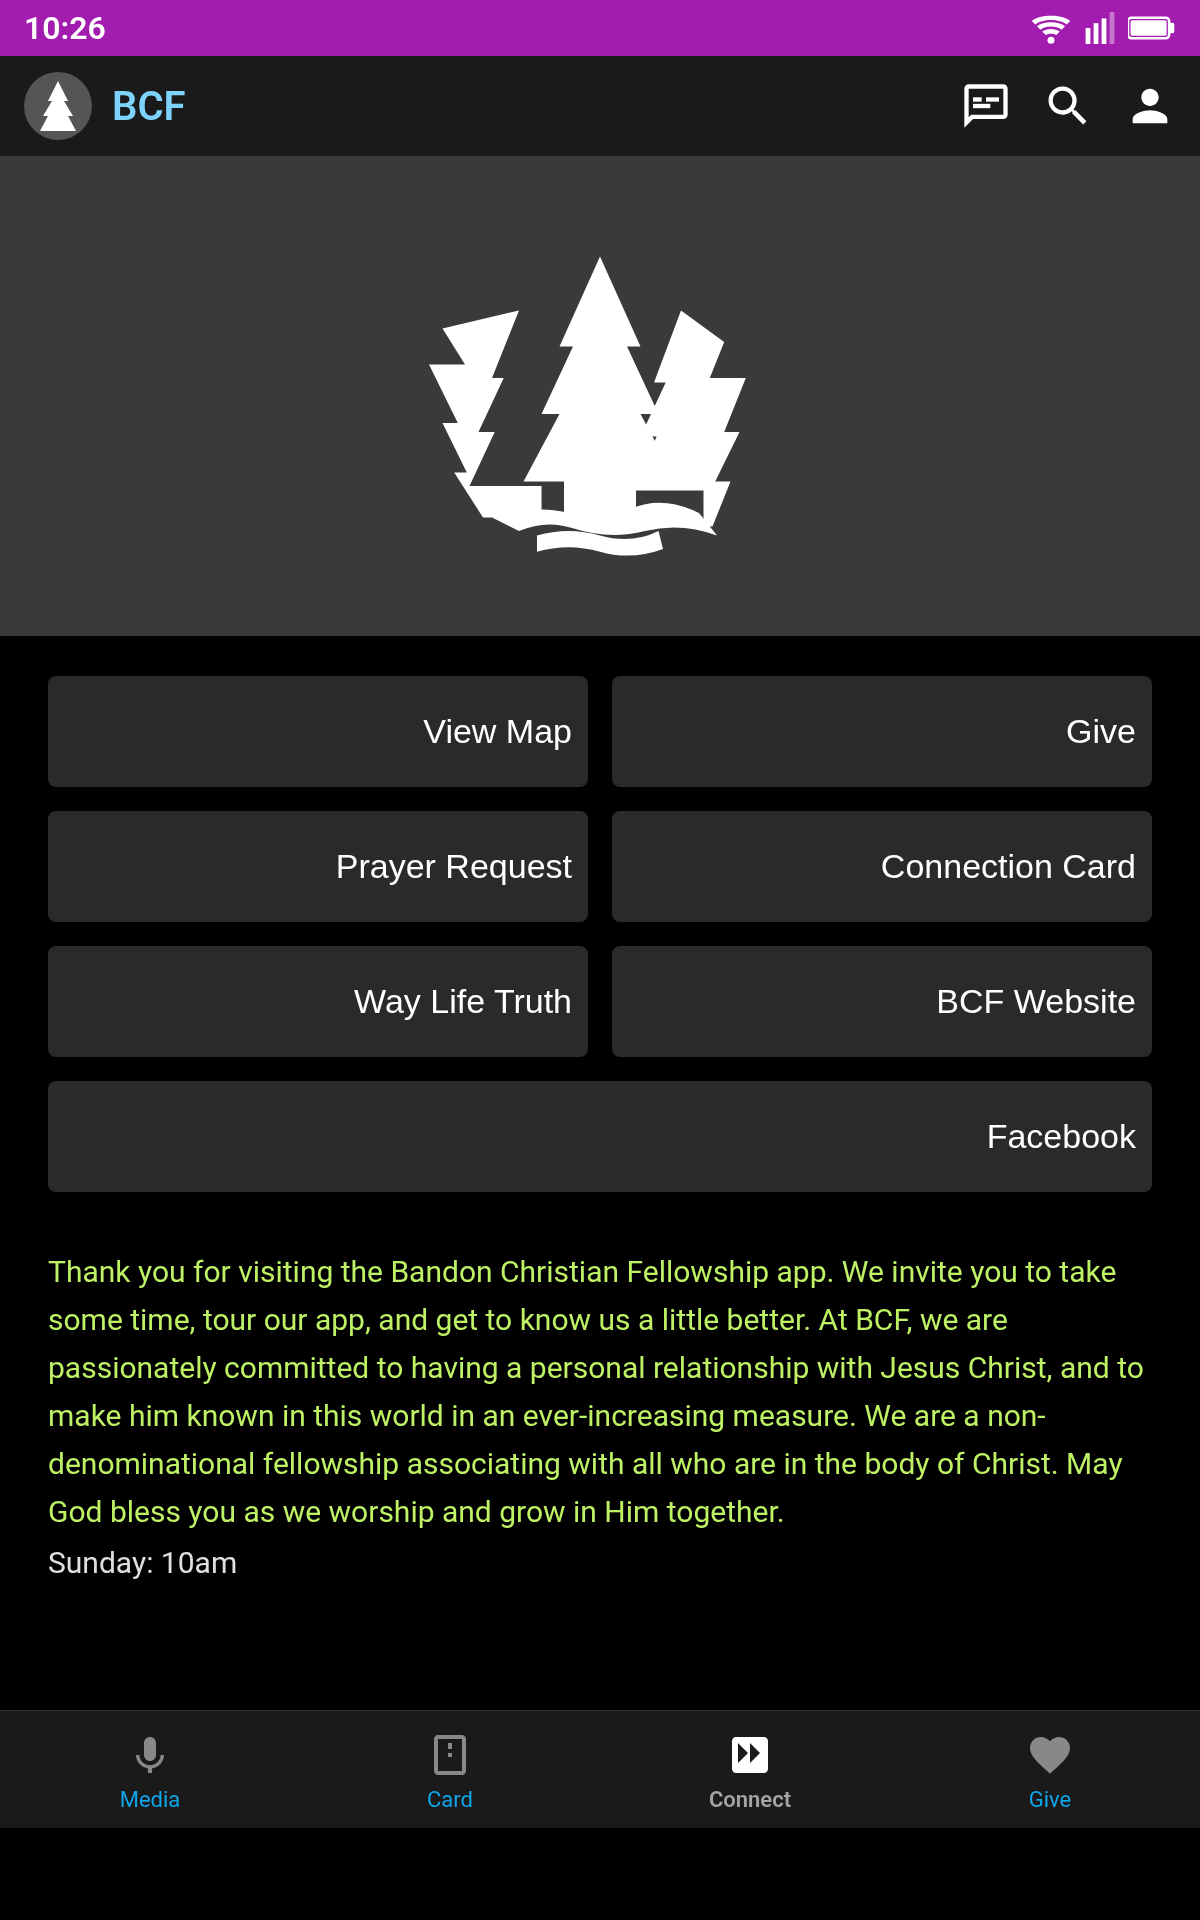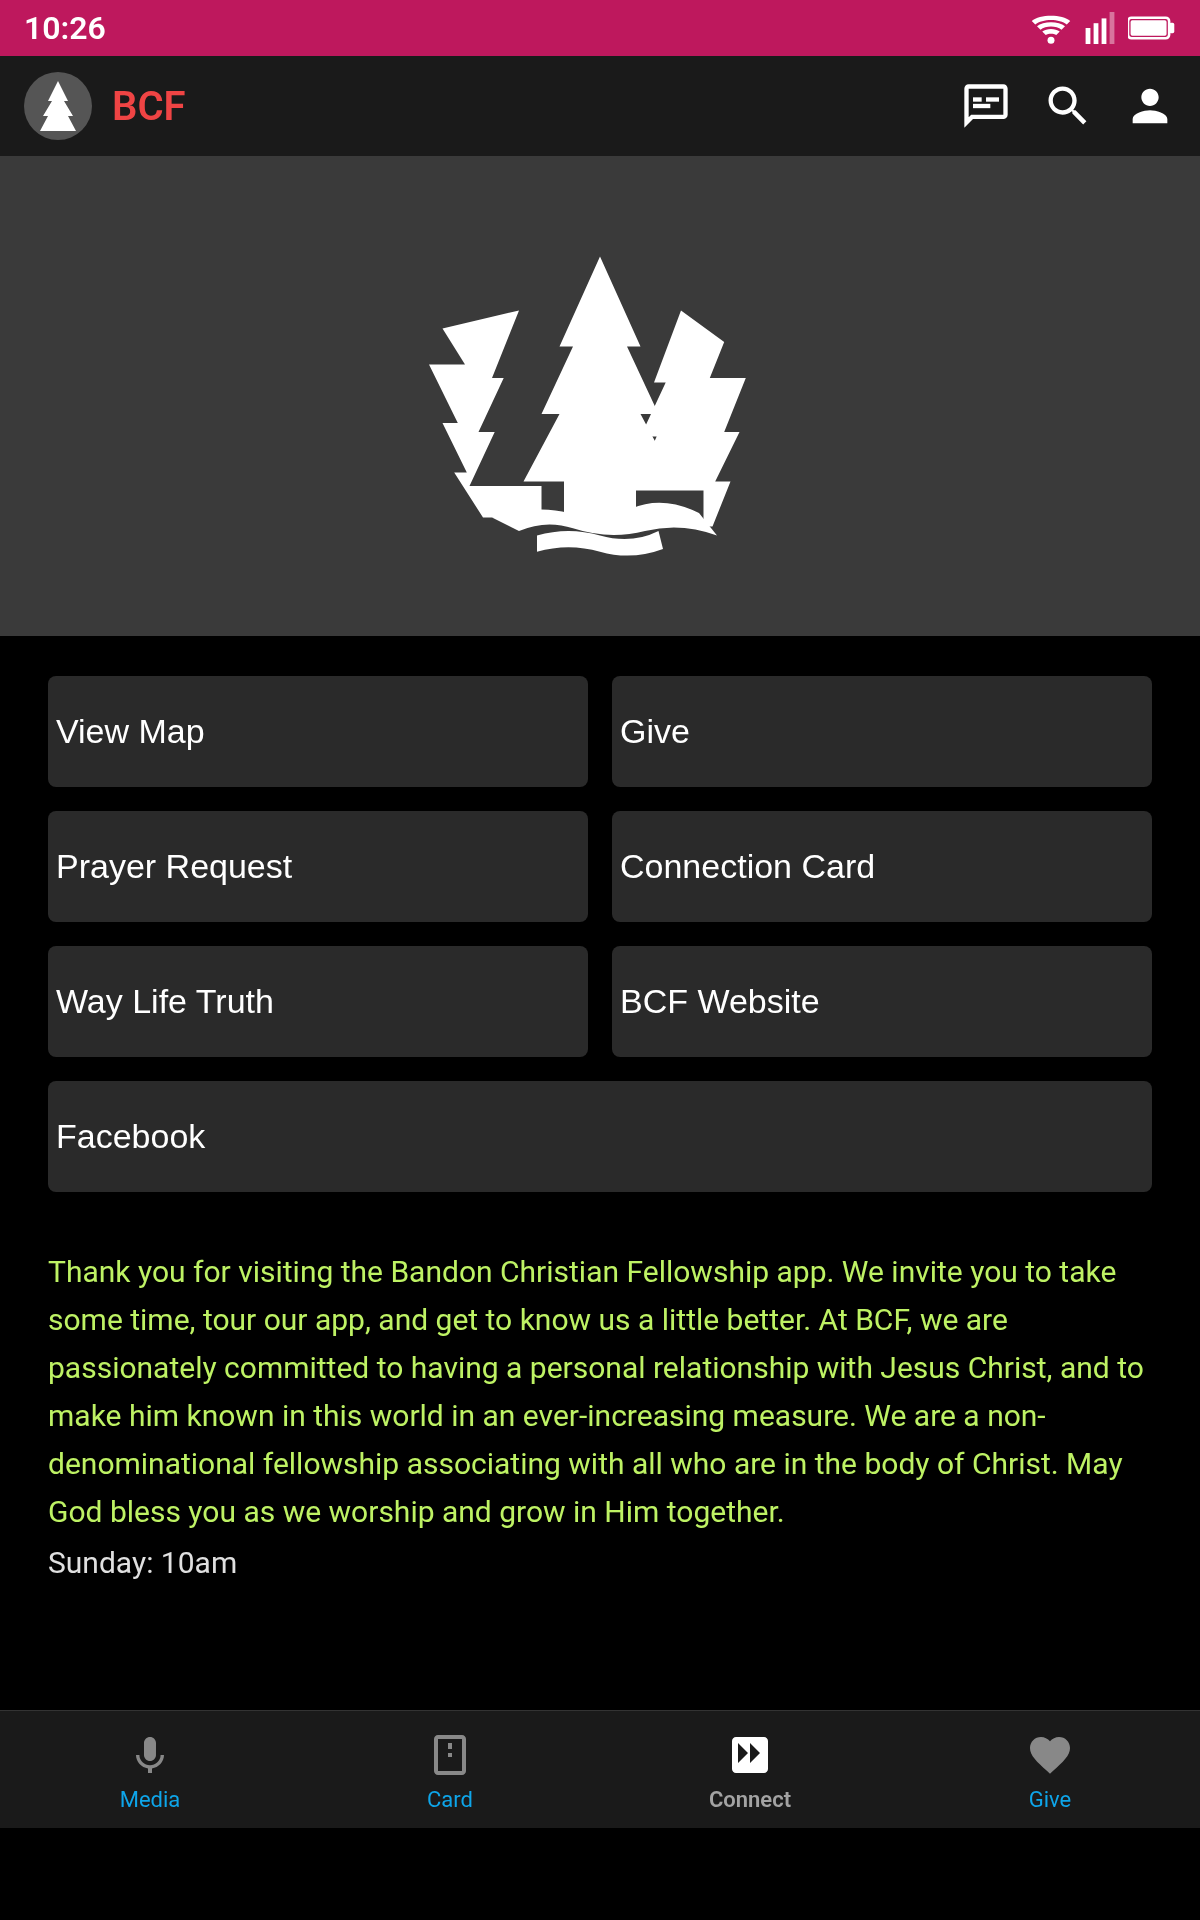--- a/index.html
+++ b/index.html
@@ -8,21 +8,21 @@
       background: #000;
       color: #fff;
       font-family: 'Roboto', Arial, sans-serif;
       width: 1200px;
       min-height: 1920px;
       overflow-x: hidden;
     }
 
     
     .status-bar {
-      background: #be185d;
+      background: #a21caf;
       display: flex;
       justify-content: space-between;
       align-items: center;
       padding: 8px 24px;
       height: 56px;
     }
     .status-time {
       font-size: 32px;
       font-weight: 600;
       color: #fff;
@@ -56,21 +56,21 @@
       border-radius: 50%;
       background: #555;
       display: flex;
       align-items: center;
       justify-content: center;
       overflow: hidden;
     }
     .app-title {
       font-size: 40px;
       font-weight: 600;
-      color: #ef4444;
+      color: #7dd3fc;
     }
     .app-bar-icons {
       display: flex;
       gap: 30px;
       align-items: center;
     }
     .app-bar-icons svg {
       fill: #fff;
       width: 52px;
       height: 52px;
@@ -104,25 +104,25 @@
       margin-bottom: 24px;
     }
     .btn-full {
       grid-column: 1 / -1;
     }
     .action-btn {
       background: #2a2a2a;
       color: #fff;
       border: none;
       border-radius: 8px;
-      padding: 36px 8px;
+      padding: 36px 16px;
       font-size: 34px;
       font-weight: 400;
       cursor: pointer;
-      text-align: left;
+      text-align: right;
       display: block;
       width: 100%;
     }
 
     
     .spacer { height: 32px; }
 
     
     .description {
       font-size: 30px;

